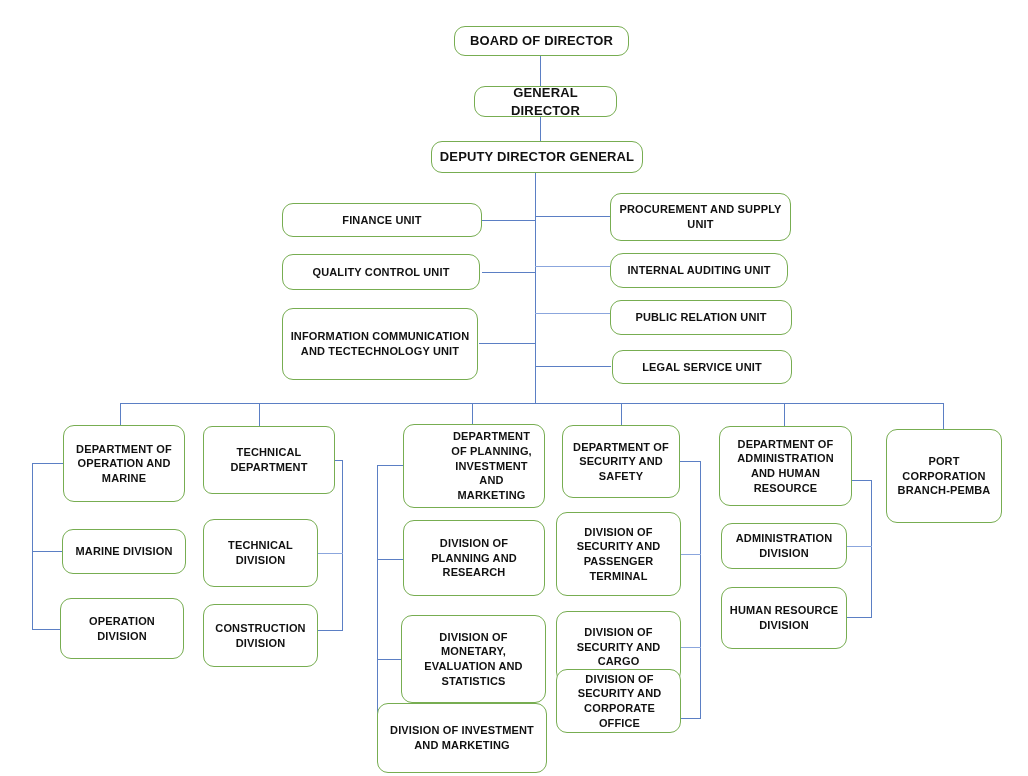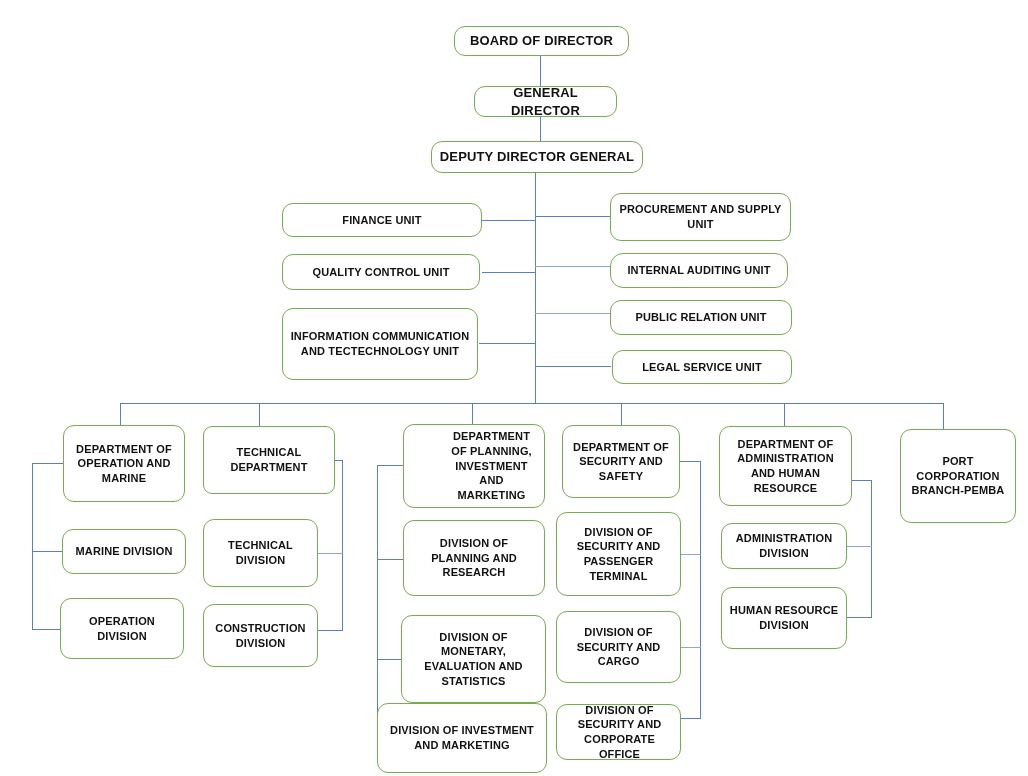--- a/index.html
+++ b/index.html
@@ -185,33 +185,33 @@
   </div>
 
   <div class="node" style="left:556px; top:512px; width:125px; height:84px;">
     <span class="node-label">DIVISION OF SECURITY AND PASSENGER TERMINAL</span>
   </div>
 
   <div class="node" style="left:556px; top:611px; width:125px; height:72px;">
     <span class="node-label">DIVISION OF SECURITY AND CARGO</span>
   </div>
 
-  <div class="node" style="left:556px; top:704px; width:125px; height:56px;padding-left:7px;">
+  <div class="node" style="left:556px; top:669px; width:125px; height:64px;padding-left:7px;">
     <span class="node-label">DIVISION OF SECURITY AND CORPORATE OFFICE</span>
   </div>
 
   <div class="node" style="left:719px; top:426px; width:133px; height:80px;">
     <span class="node-label">DEPARTMENT OF ADMINISTRATION AND HUMAN RESOURCE</span>
   </div>
 
   <div class="node" style="left:721px; top:523px; width:126px; height:46px;">
     <span class="node-label">ADMINISTRATION DIVISION</span>
   </div>
 
   <div class="node" style="left:721px; top:587px; width:126px; height:62px;">
     <span class="node-label">HUMAN RESOURCE DIVISION</span>
   </div>
 
-  <div class="node" style="left:886px; top:429px; width:116px; height:94px;margin-left:14px;">
+  <div class="node" style="left:886px; top:429px; width:116px; height:94px;">
     <span class="node-label">PORT CORPORATION BRANCH-PEMBA</span>
   </div>
 
 </div>
 
 </body></html>

